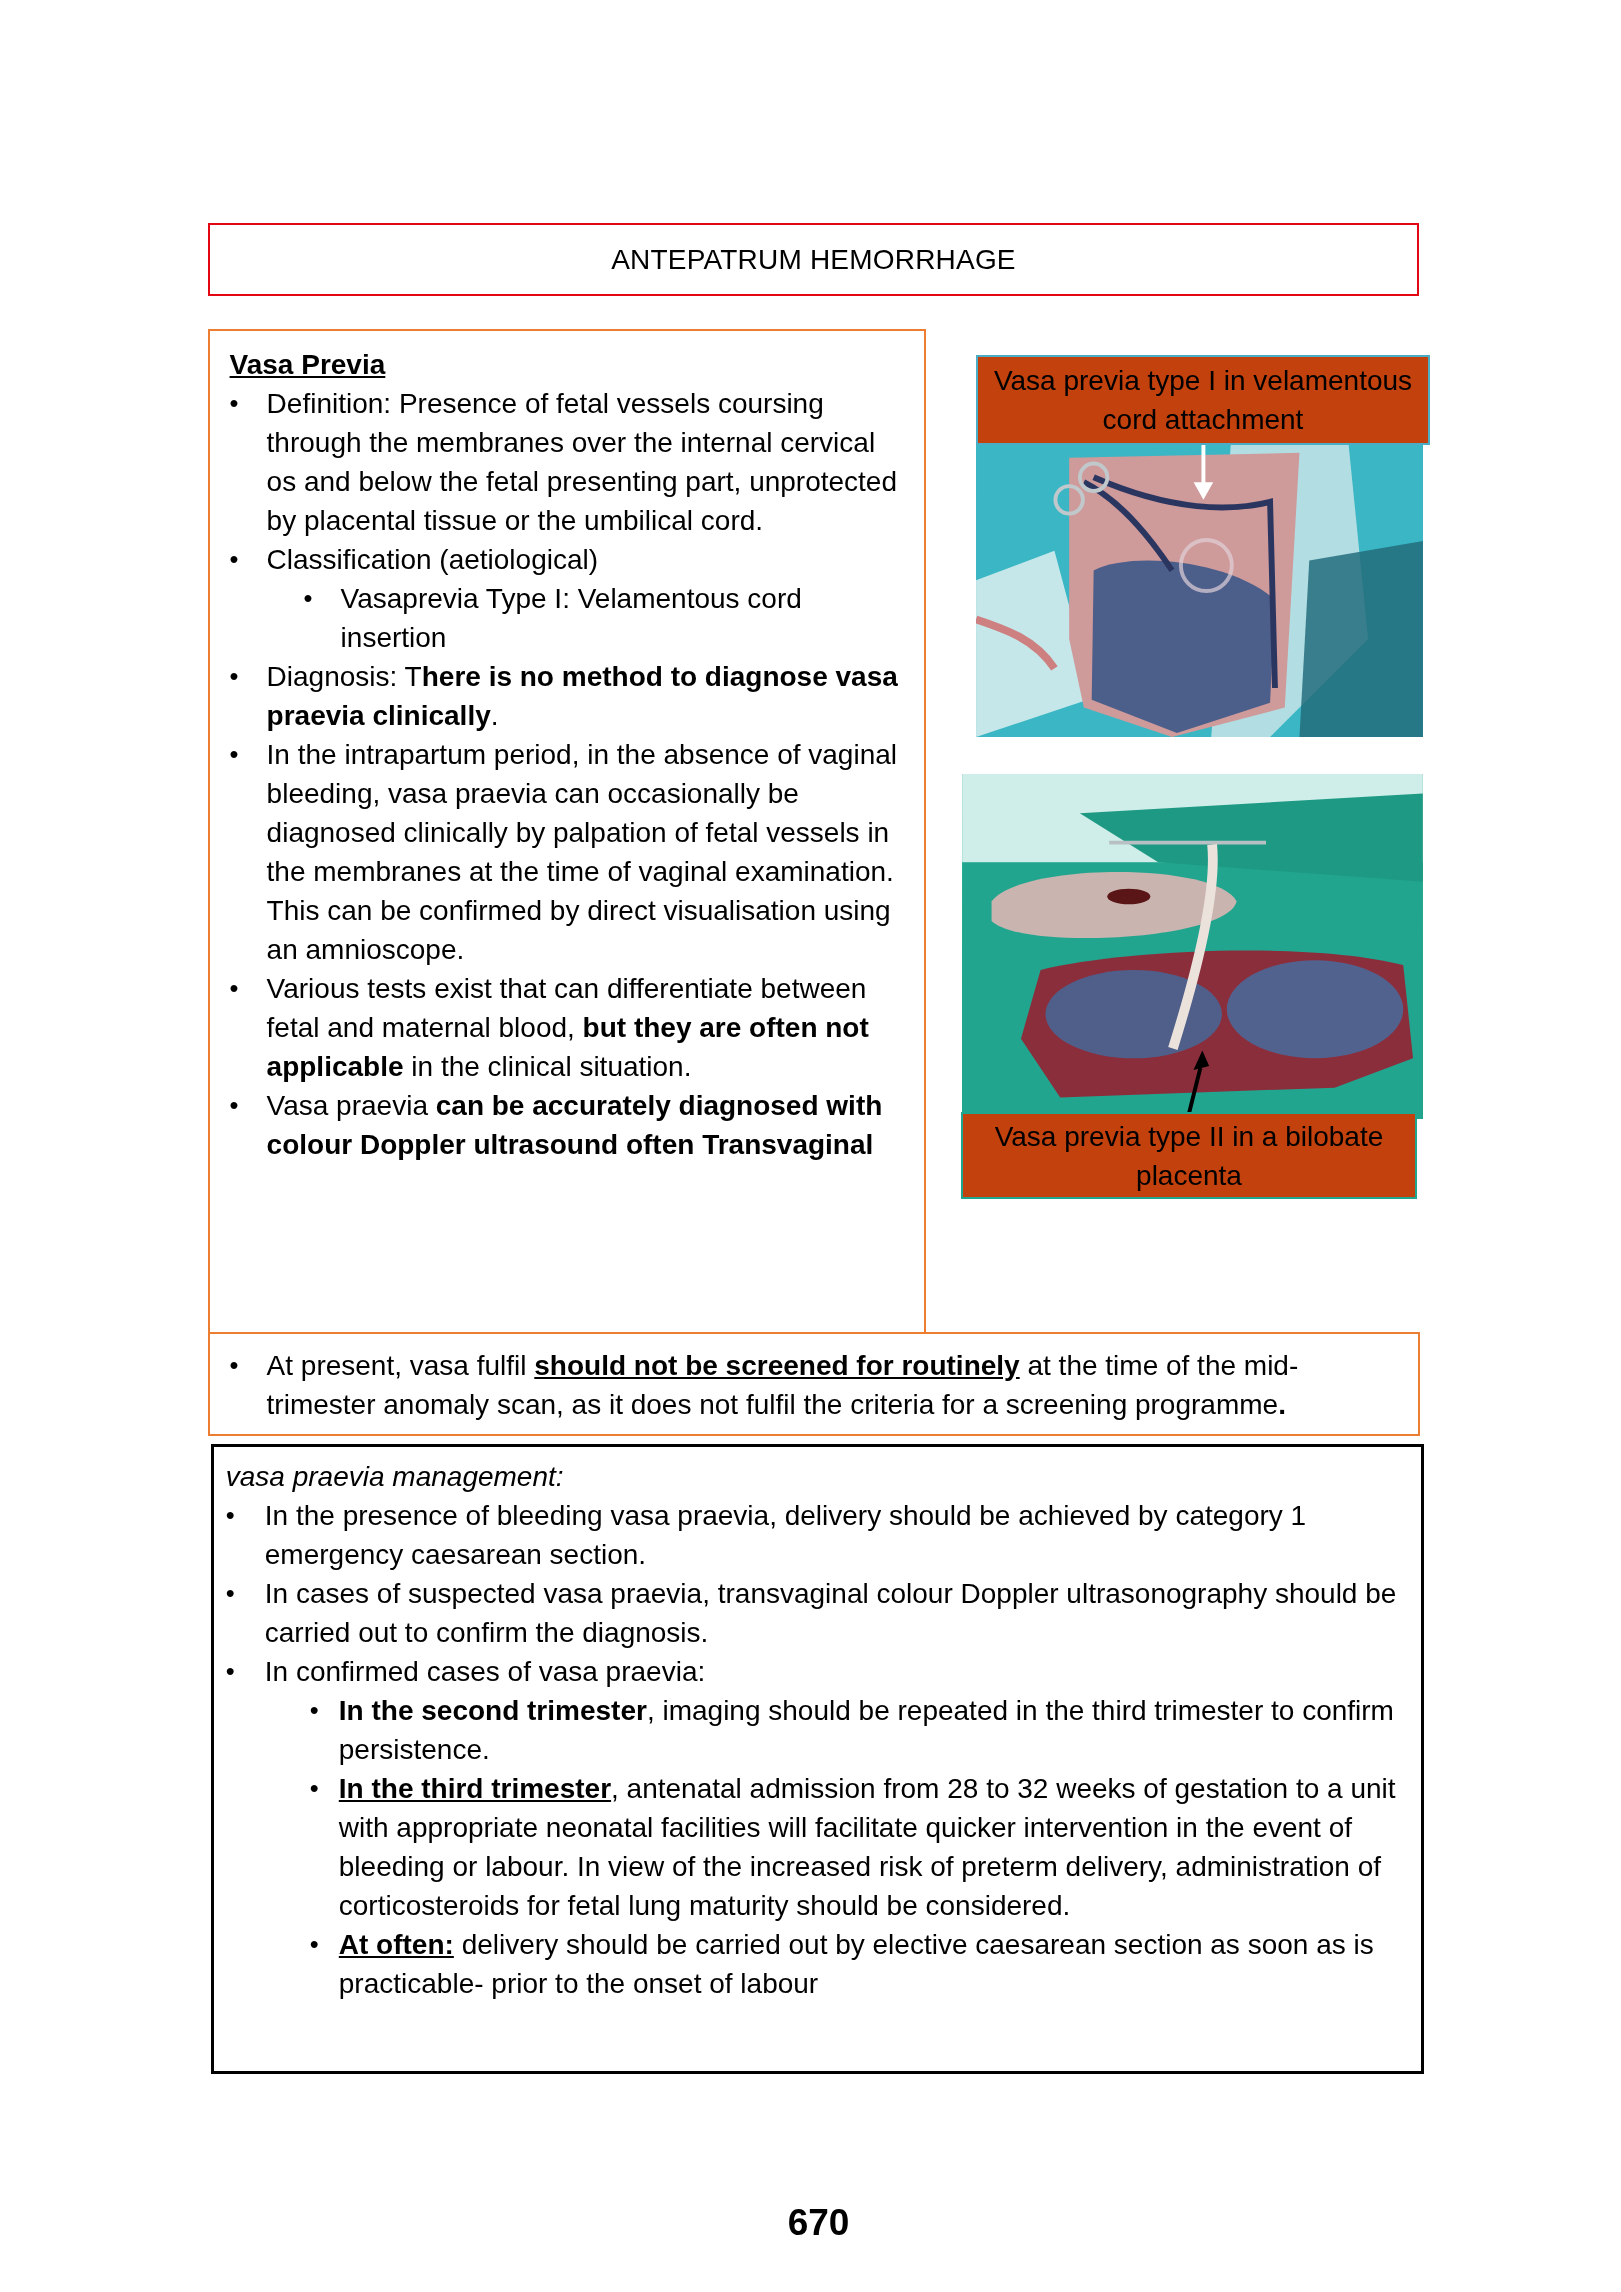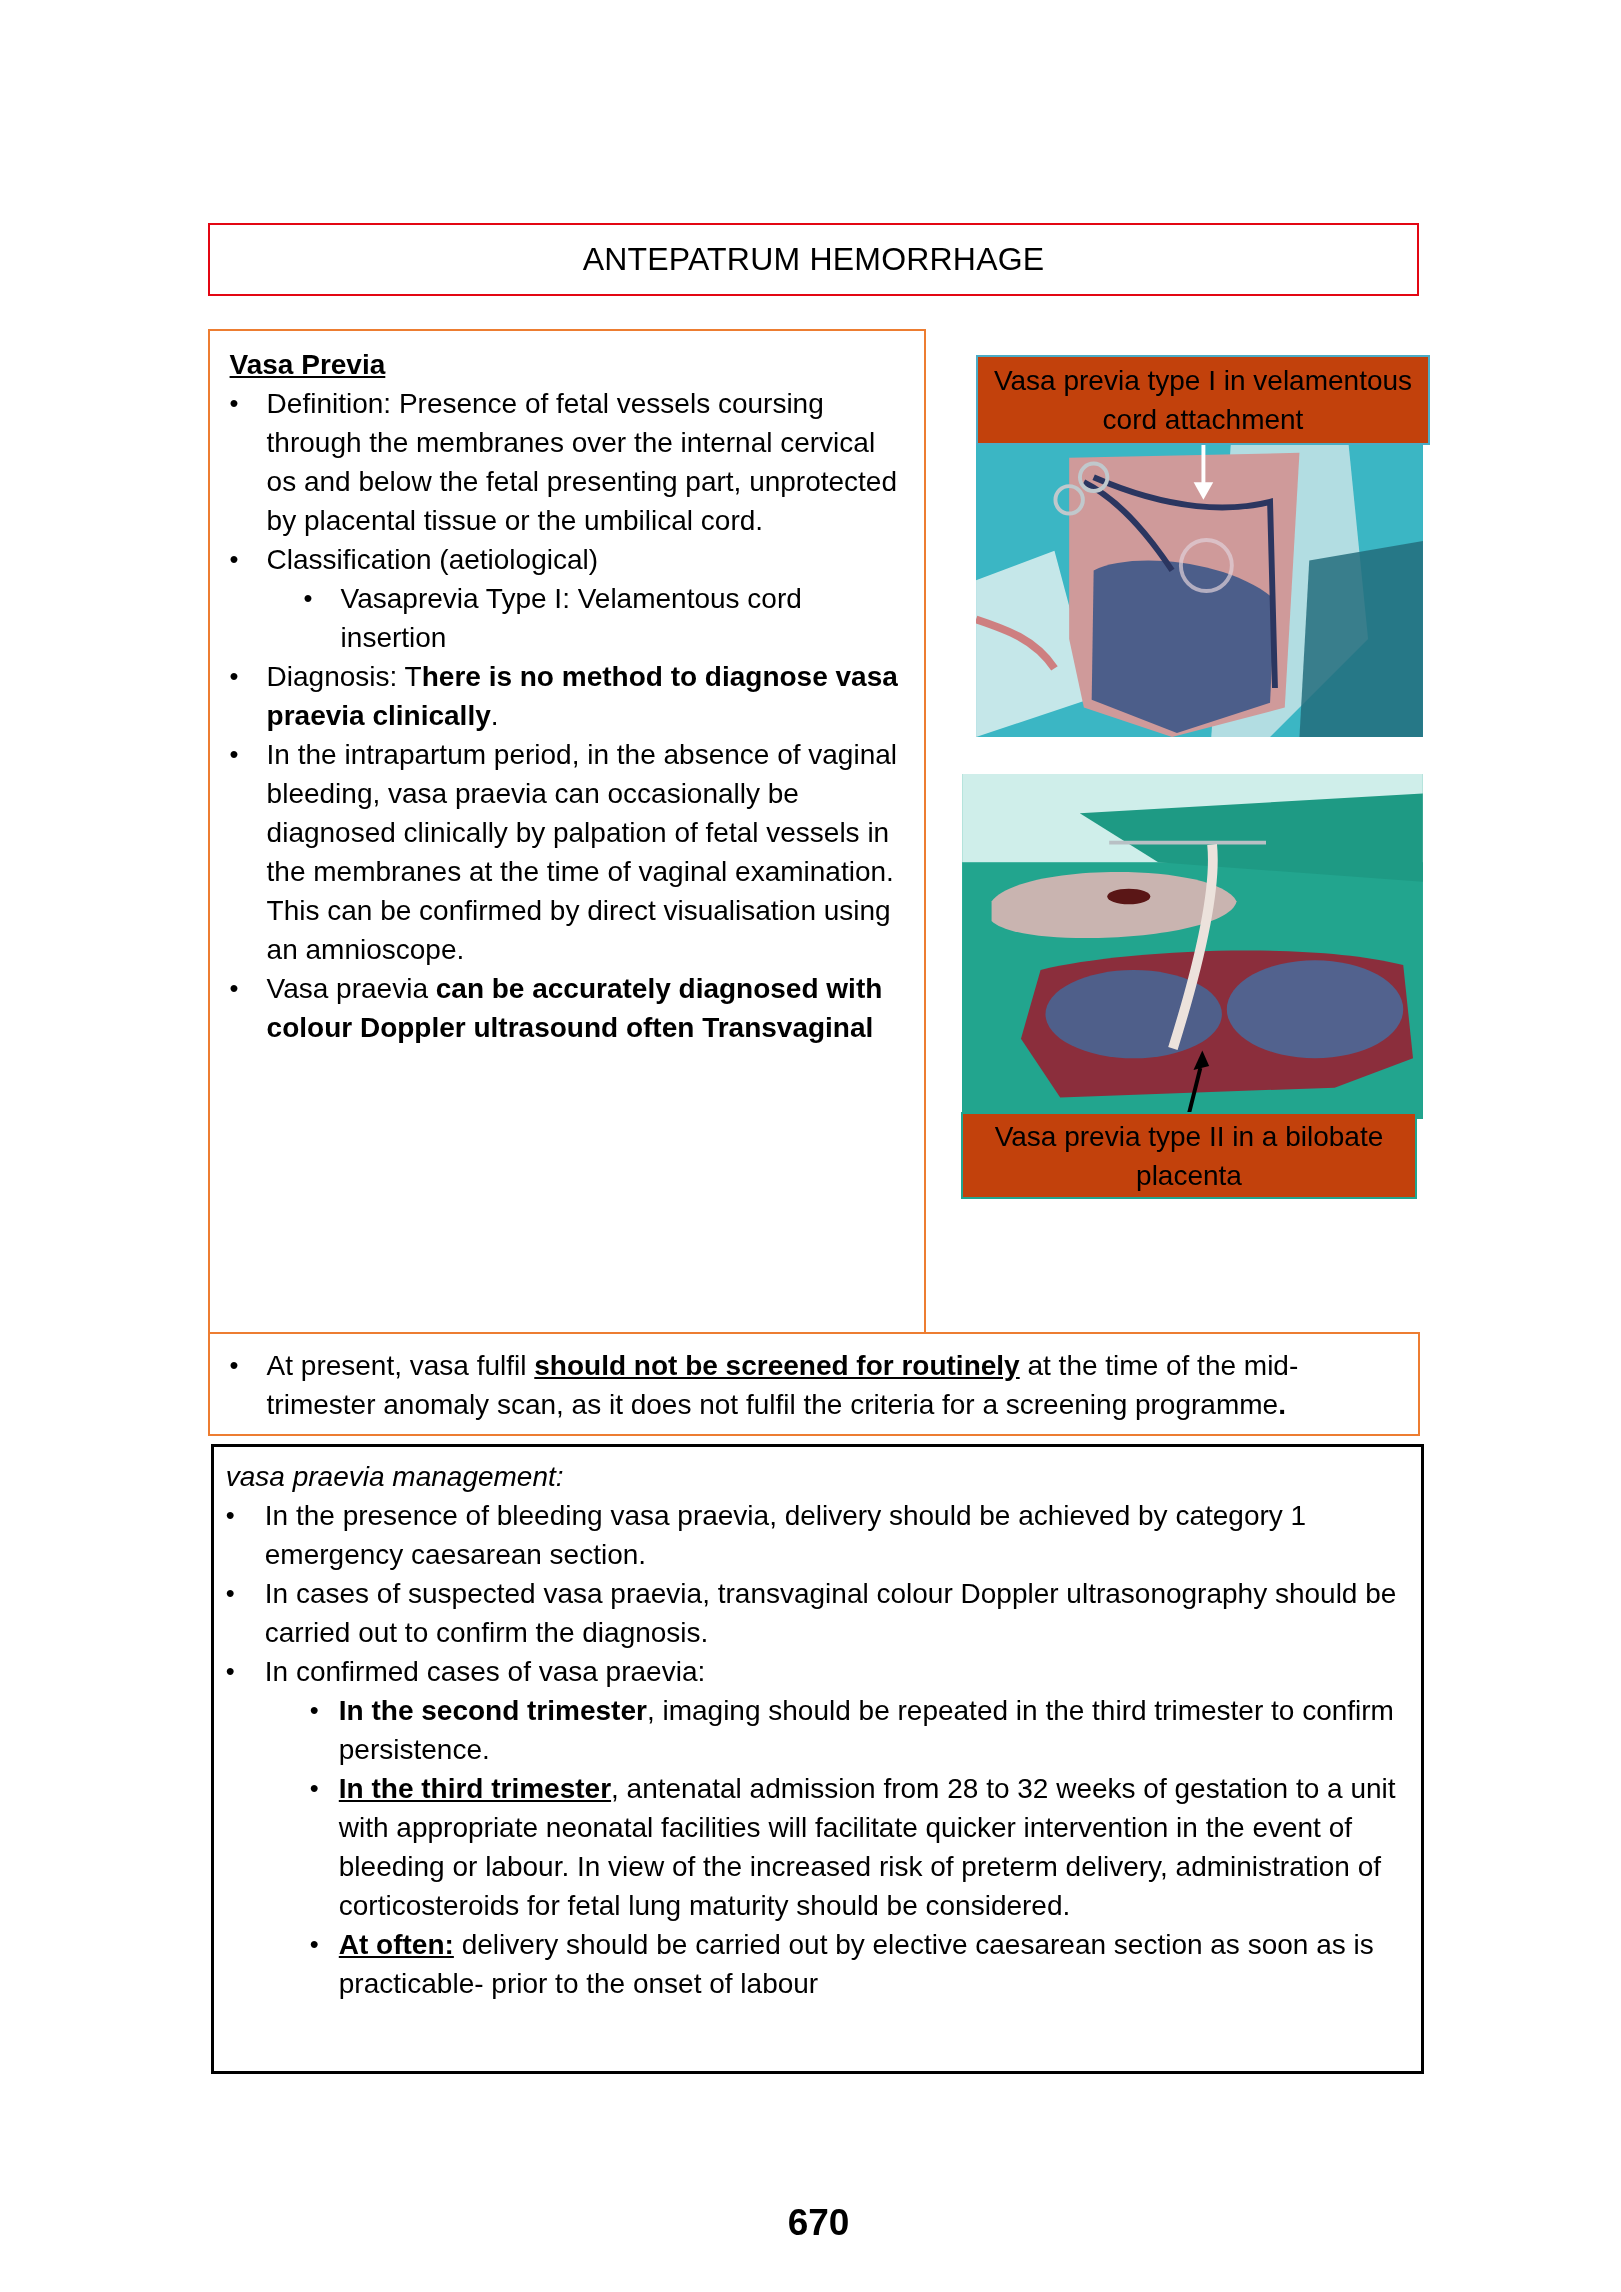--- a/index.html
+++ b/index.html
@@ -3,21 +3,21 @@
 <meta charset="utf-8">
 <style>
   html, body { margin: 0; padding: 0; background: #ffffff; }
   body { width: 1621px; height: 2293px; position: relative; overflow: hidden;
          font-family: "Liberation Sans", "DejaVu Sans", sans-serif; color: #000; }
   .abs { position: absolute; box-sizing: border-box; }
 
   
   #title-box { left: 208px; top: 223px; width: 1211px; height: 73px;
                border: 2.9px solid #e30613; display: flex; align-items: center; justify-content: center; }
-  #title-box span { font-size: 32px; font-weight: 300; letter-spacing: 0.2px; }
+  #title-box span { font-size: 28px; font-weight: 300; letter-spacing: 0.2px; }
 
   
   #vasa-box { left: 208px; top: 329px; width: 718px; height: 1005px; border: 2.9px solid #ed7d31;
               padding: 13.7px 15.7px 0 19.6px; font-size: 28px; line-height: 39px; }
   .heading { font-weight: bold; text-decoration: underline; margin: 0; }
   ul.l1 { list-style: none; padding: 0; margin: 0; }
   ul.l1 > li { position: relative; padding-left: 37px; }
   ul.l1 > li::before { content: "\2022"; position: absolute; left: 0; top: 0; font-size: 25.5px; }
   ul.l2 { list-style: none; padding: 0; margin: 0; }
   ul.l2 > li { position: relative; padding-left: 74px; }
@@ -64,20 +64,21 @@
   <ul class="l1">
     <li>Definition: Presence of fetal vessels coursing through the membranes over the internal cervical os and below the fetal presenting part, unprotected by placental tissue or the umbilical cord.</li>
     <li>
       <span>Classification (aetiological)</span>
       <ul class="l2">
         <li>Vasaprevia Type I: Velamentous cord insertion</li>
       </ul>
     </li>
     <li><span>Diagnosis: T</span><b>here is no method to diagnose vasa praevia clinically</b><span>.</span></li>
     <li>In the intrapartum period, in the absence of vaginal bleeding, vasa praevia can occasionally be diagnosed clinically by palpation of fetal vessels in the membranes at the time of vaginal examination. This can be confirmed by direct visualisation using an amnioscope.</li>
+    <li><span>Various tests exist that can differentiate between fetal and maternal blood, </span><b>but they are often not applicable</b><span> in the clinical situation.</span></li>
     <li><span>Vasa praevia </span><b>can be accurately diagnosed with colour Doppler ultrasound often Transvaginal</b></li>
   </ul>
 </div>
 
 <div id="screening-box" class="abs">
   <ul class="l1">
     <li><span>At present, vasa fulfil </span><b class="u">should not be screened for routinely</b><span> at the time of the mid-trimester anomaly scan, as it does not fulfil the criteria for a screening programme</span><b>.</b></li>
   </ul>
 </div>
 

